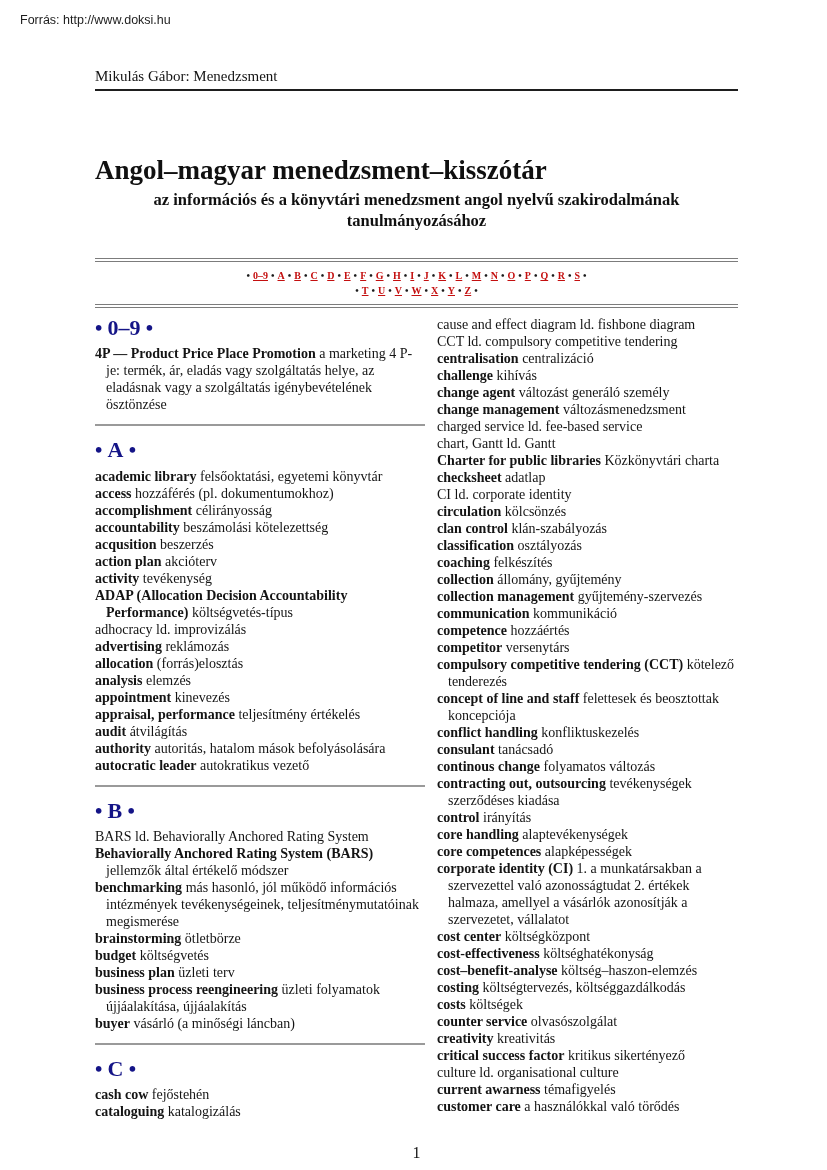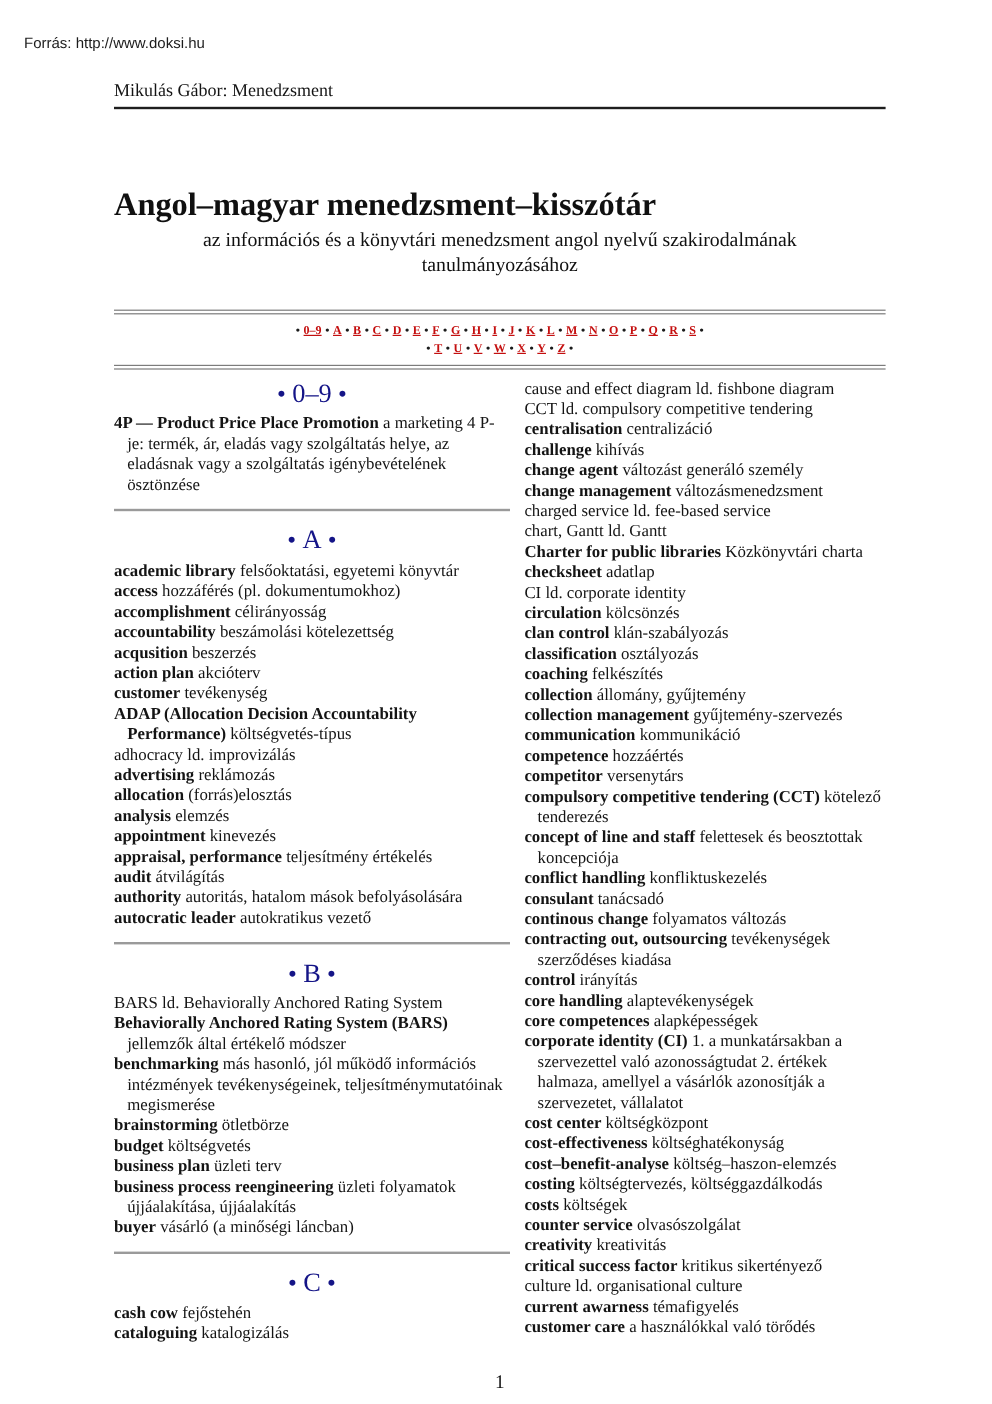--- a/index.html
+++ b/index.html
@@ -5,39 +5,39 @@
   html,body { margin:0; padding:0; }
   body {
     width:827px; height:1170px;
     background:#ffffff;
     font-family:"Liberation Serif", serif;
     color:#141414;
     position:relative;
     overflow:hidden;
   }
   .source-line {
-    position:absolute; top:29px; left:20px;
+    position:absolute; top:13px; left:20px;
     font-family:"Liberation Sans", sans-serif;
     font-size:12.5px; color:#1c1c1c;
   }
   .content {
     position:absolute; left:95px; top:0; width:643px;
   }
   .running-header {
     display:flex; justify-content:space-between;
     margin-top:68px; padding-bottom:4px;
     border-bottom:2px solid #1e1e1e;
     font-size:15px;
   }
   h1.title {
     text-align:left; font-size:27px; font-weight:bold;
     margin:64px 0 3px 0; line-height:1.15; color:#101010;
   }
   .subtitle {
-    text-align:center; font-size:16.5px; font-weight:normal;
+    text-align:center; font-size:16.5px; font-weight:bold;
     margin:0 auto; max-width:600px; line-height:1.28; color:#101010;
   }
   .rule-thick {
     height:0; border:none; border-top:4px double #7c7c7c; margin:0;
   }
   .rule-thick.first { margin-top:27px; }
   .nav {
     text-align:center; font-size:10px; font-weight:bold;
     line-height:1.45; margin:7px 0 6px 0;
   }
@@ -47,22 +47,22 @@
   }
   .columns {
     display:grid; grid-template-columns:330px 1fr; column-gap:12px;
     margin-top:8px; font-size:14px; line-height:17px;
   }
   .entry {
     margin:0; padding-left:11px; text-indent:-11px;
   }
   .entry b { font-weight:bold; }
   .sec-heading {
-    color:#141487; font-weight:normal; font-size:22px;
-    margin:8px 0 5px 0; line-height:1.1;text-align:center;
+    color:#141487; font-weight:bold; font-size:22px;
+    margin:8px 0 5px 0; line-height:1.1;
   }
   .sec-heading.first { margin-top:0; }
   .sec-heading .dot { font-size:21px; }
   .col-rule {
     height:0; border:none; border-top:2px solid #9a9a9a;
     margin:11px 0 12px 0;
   }
   .page-number {
     text-align:center; font-size:16px; margin-top:24px;
   }
@@ -95,21 +95,21 @@
         <div class="sec-heading first"><span class="dot">• </span><span>0–9</span><span class="dot"> •</span></div>
         <p class="entry"><b>4P — Product Price Place Promotion</b> <span>a marketing 4 P-je: termék, ár, eladás vagy szolgáltatás helye, az eladásnak vagy a szolgáltatás igénybevételének ösztönzése</span></p>
         <hr class="col-rule">
         <div class="sec-heading"><span class="dot">• </span><span>A</span><span class="dot"> •</span></div>
         <p class="entry"><b>academic library</b> <span>felsőoktatási, egyetemi könyvtár</span></p>
         <p class="entry"><b>access</b> <span>hozzáférés (pl. dokumentumokhoz)</span></p>
         <p class="entry"><b>accomplishment</b> <span>célirányosság</span></p>
         <p class="entry"><b>accountability</b> <span>beszámolási kötelezettség</span></p>
         <p class="entry"><b>acqusition</b> <span>beszerzés</span></p>
         <p class="entry"><b>action plan</b> <span>akcióterv</span></p>
-        <p class="entry"><b>customer</b> <span>tevékenység</span></p>
+        <p class="entry"><b>activity</b> <span>tevékenység</span></p>
         <p class="entry"><b>ADAP (Allocation Decision Accountability Performance)</b> <span>költségvetés-típus</span></p>
         <p class="entry"><span>adhocracy ld. improvizálás</span></p>
         <p class="entry"><b>advertising</b> <span>reklámozás</span></p>
         <p class="entry"><b>allocation</b> <span>(forrás)elosztás</span></p>
         <p class="entry"><b>analysis</b> <span>elemzés</span></p>
         <p class="entry"><b>appointment</b> <span>kinevezés</span></p>
         <p class="entry"><b>appraisal, performance</b> <span>teljesítmény értékelés</span></p>
         <p class="entry"><b>audit</b> <span>átvilágítás</span></p>
         <p class="entry"><b>authority</b> <span>autoritás, hatalom mások befolyásolására</span></p>
         <p class="entry"><b>autocratic leader</b> <span>autokratikus vezető</span></p>

